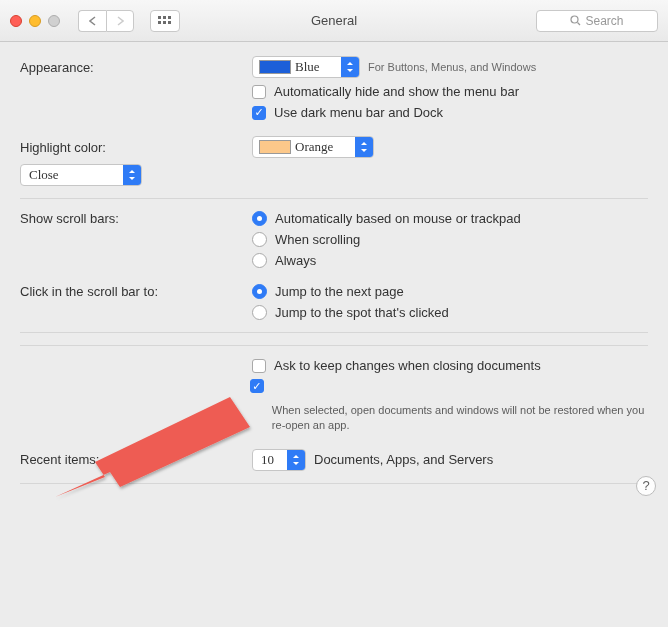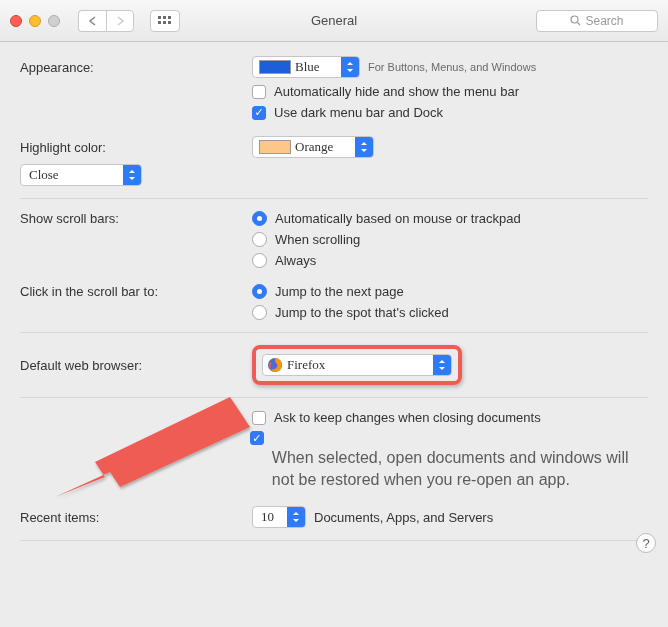--- a/index.html
+++ b/index.html
@@ -28,21 +28,21 @@
 .select .arrow::after { content: ""; display: block; width: 0; height: 0; border-left: 3px solid transparent; border-right: 3px solid transparent; border-top: 3px solid #fff; position: absolute; bottom: 5px; }
 .select .txt { padding: 0 24px 0 8px; }
 .swatch { width: 32px; height: 14px; border: 1px solid #999; margin-left: 6px; }
 .chk { width: 14px; height: 14px; border: 1px solid #a9a9a9; border-radius: 3px; background: #fff; display: inline-flex; align-items: center; justify-content: center; flex-shrink: 0; }
 .chk.on { background: #2f7bf6; border-color: #2f7bf6; }
 .chk.on::after { content: "✓"; color: #fff; font-size: 11px; line-height: 1; }
 .radio { width: 15px; height: 15px; border: 1px solid #a9a9a9; border-radius: 50%; background: #fff; display: inline-flex; align-items: center; justify-content: center; flex-shrink: 0; }
 .radio.on { border-color: #2f7bf6; background: #2f7bf6; }
 .radio.on::after { content: ""; width: 5px; height: 5px; background: #fff; border-radius: 50%; }
 .subtxt { font-size: 13px; color: #333; }
-.hint { font-size: 16px; color: #5c5c5c; margin-left: 22px; margin-top: 2px; max-width: 380px; line-height: 1.35; }
+.hint { font-size: 11px; color: #5c5c5c; margin-left: 22px; margin-top: 10px; max-width: 380px; line-height: 1.35; }
 .divider { border-top: 1px solid #d6d6d6; margin: 12px 0; }
 .section-gap { height: 10px; }
 .highlight-box { border: 4px solid #ee5c52; border-radius: 8px; padding: 5px 6px; display: inline-block; box-shadow: 1px 2px 4px rgba(0,0,0,0.25); }
 .firefox-icon { width: 16px; height: 16px; display: inline-block; margin-left: 4px; margin-right: 4px; vertical-align: middle; }
 .help { position: absolute; right: 12px; bottom: 10px; width: 20px; height: 20px; border: 1px solid #bcbcbc; border-radius: 50%; background: #fdfdfd; display: flex; align-items: center; justify-content: center; color: #616161; font-size: 13px; }
 .arrow-svg { position: absolute; left: 45px; top: 345px; pointer-events: none; }
 </style>
 </head>
 <body>
 
@@ -173,38 +173,20 @@
     <div class="row">
         <div class="lbl"></div>
         <div class="val">
           <span class="radio"></span>
           <span class="subtxt">Jump to the spot that's clicked</span>
         </div>
       </div>
 
     <div class="divider"></div>
 
-    <div class="row">
-      <div class="lbl">Default web browser:</div>
-      <div class="val">
-        <span class="highlight-box">
-          <div class="select" style="width:190px">
-            <span class="firefox-icon">
-              <svg viewBox="0 0 16 16">
-                  <circle cx="8" cy="8" r="7" fill="#4a6bd8"></circle>
-                  <path d="M8 1 C12 1 15 4 15 8 C15 12 12 15 8 15 C7 15 5 14 4 12 C6 13 9 12 10 10 C11 8 10 6 8 5 C9 3 8 1 8 1" fill="#ff9500"></path>
-                  <path d="M2 6 C1 8 2 12 5 14 C3 11 3 8 5 6 C4 5 3 5 2 6" fill="#ff5722"></path>
-                </svg>
-            </span>
-            <span class="txt" style="padding-left:0">Firefox</span>
-            <span class="arrow"></span>
-          </div>
-        </span>
-      </div>
-    </div>
 
     <div class="divider"></div>
 
     <div class="row">
         <div class="lbl"></div>
         <div class="val">
           <span class="chk"></span>
           <span class="subtxt">Ask to keep changes when closing documents</span>
         </div>
       </div>

